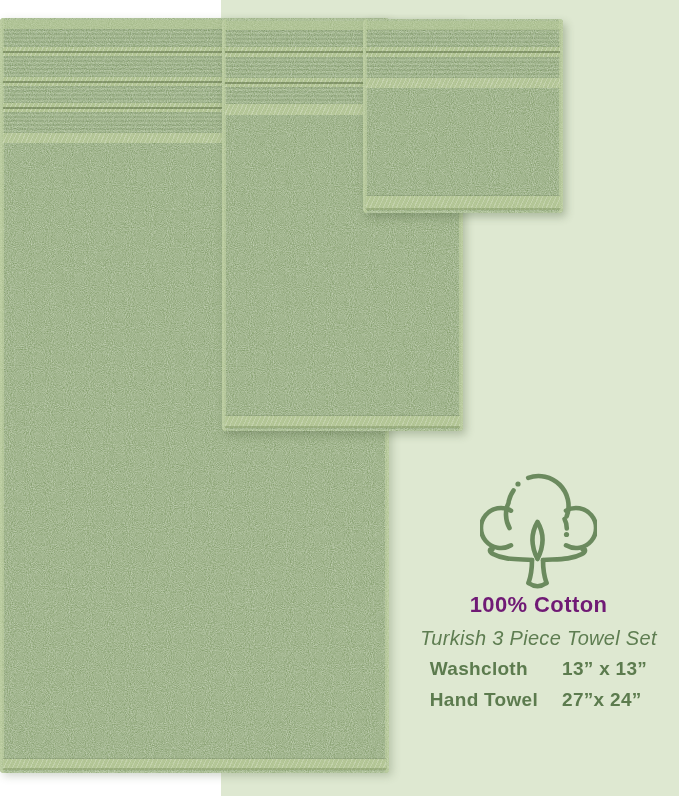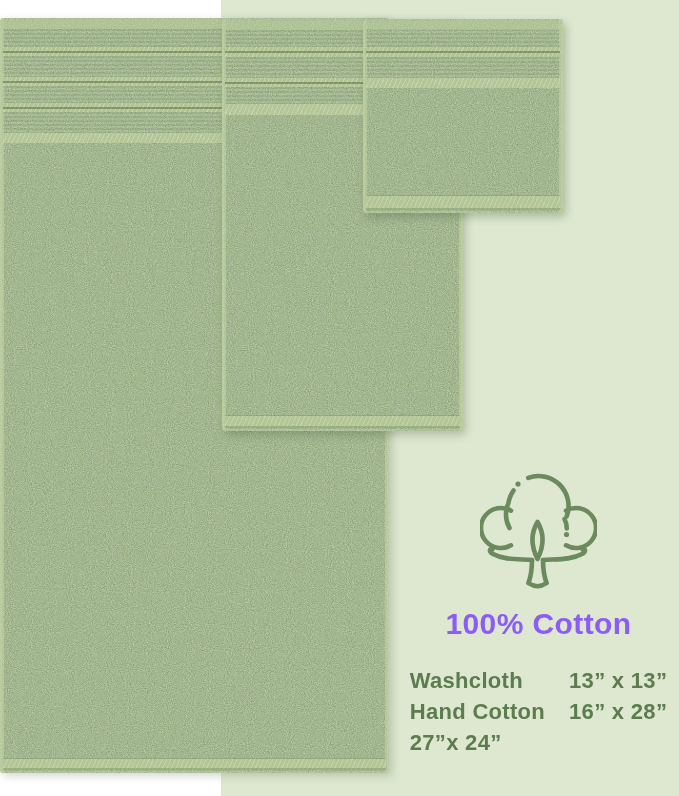--- a/index.html
+++ b/index.html
@@ -50,30 +50,30 @@
   }
   .selvage-l{left:0 !important;width:4px;top:0;bottom:0;background:rgba(200,216,168,.5);}
   .selvage-r{left:auto !important;right:0 !important;width:4px;top:0;bottom:0;background:rgba(200,216,168,.5);}
   
   .info{
     position:absolute;left:398px;top:440px;width:281px;z-index:4;
     display:flex;flex-direction:column;align-items:center;text-align:center;
   }
   .cotton-icon{margin-top:30px;display:block;}
   .heading{
-    margin-top:19px;font-size:30px;line-height:24px;font-weight:700;
-    letter-spacing:.4px;color:#8b5cf6;
+    font-size:22px;line-height:24px;font-weight:700;
+    letter-spacing:.4px;color:#701a75;
   }
   .subheading{
     margin-top:10px;font-size:20px;line-height:22px;font-style:italic;font-weight:400;
     letter-spacing:.3px;color:#5e7d51;white-space:nowrap;
   }
   .sizes{
-    margin-top:29px;display:grid;grid-template-columns:auto auto;column-gap:24px;
-    font-size:22px;font-weight:700;line-height:31px;color:#5c7b4e;letter-spacing:.3px;
+    margin-top:4px;display:grid;grid-template-columns:auto auto;column-gap:24px;
+    font-size:19px;font-weight:700;line-height:31px;color:#5c7b4e;letter-spacing:.3px;
   }
   .sizes .item{text-align:left;white-space:nowrap;}
   .sizes .dims{text-align:left;white-space:nowrap;}
 </style>
 </head>
 <body>
 
 <svg width="0" height="0" style="position:absolute" aria-hidden="true">
   <defs>
     <filter id="gDark" x="0%" y="0%" width="100%" height="100%">
@@ -166,21 +166,21 @@
     <path d="M 52,90 C 38,89 24,90 13,84 C 9,82 9,78 12.5,79.2"></path>
     <path d="M 63,90 C 77,89 91,90 102,84 C 106,82 106,78 102.5,79.2"></path>
 
     <path d="M 52,90 C 52,98 51,106 48.5,113"></path>
     <path d="M 63,90 C 63,98 64,106 66.5,113"></path>
     <path d="M 48.5,113 Q 57.5,119.5 66.5,113"></path>
   </svg>
 
   <div class="heading">100% Cotton</div>
 
+  <div class="subheading">Turkish 3 Piece Towel Set</div>
 
   <div class="sizes">
     <span class="item">Washcloth</span>
     <span class="dims">13” x 13”</span>
-    <span class="item">Hand Cotton</span>
-    <span class="dims">16” x 28”</span>
+    <span class="item">Hand Towel</span>
     <span class="dims">27”x 24”</span>
   </div>
 </div>
 
 </body></html>

